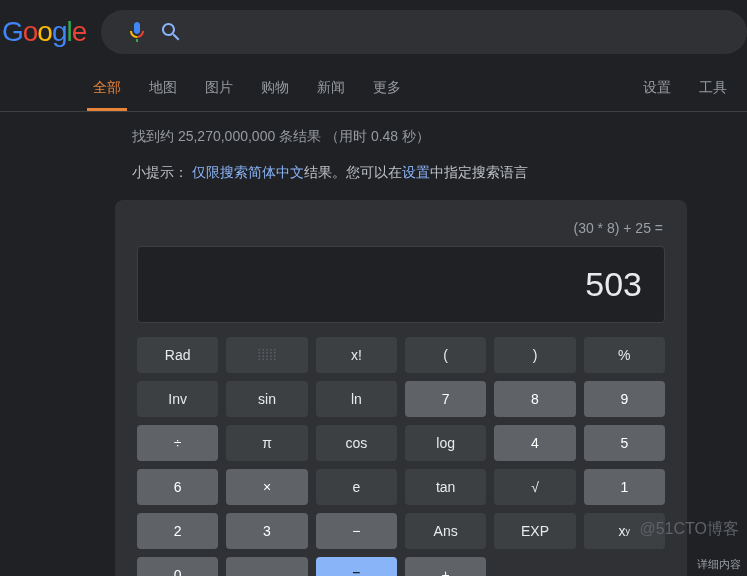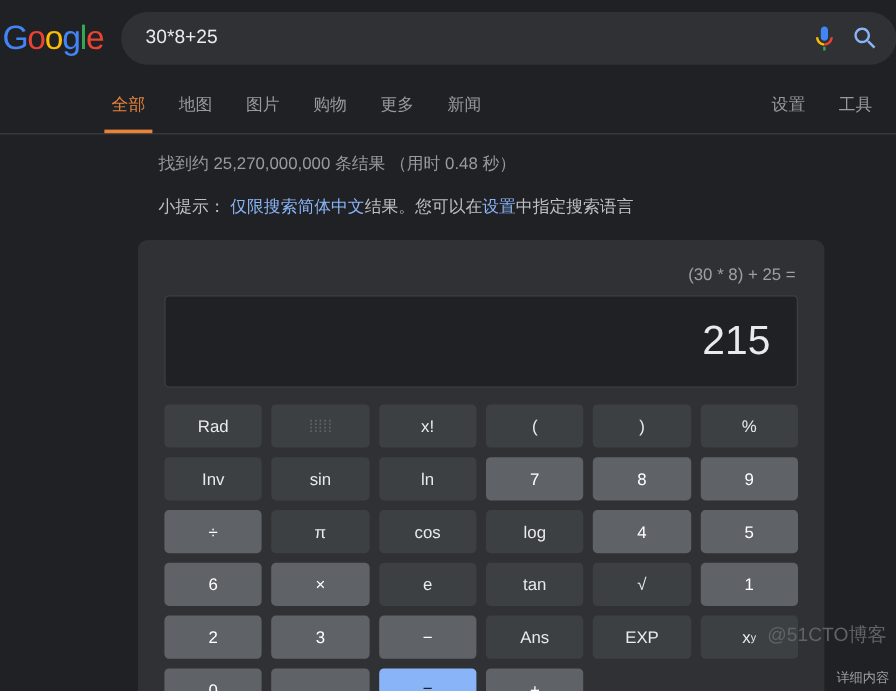--- a/index.html
+++ b/index.html
@@ -49,56 +49,55 @@
 <div class="header">
   <div class="logo">
     <span>G</span>
       <span>o</span>
       <span>o</span>
       <span>g</span>
       <span>l</span>
       <span>e</span>
   </div>
   <div class="search-bar">
-    <input class="search-input" value="30*8+25" style="">
     <svg class="mic-icon" viewBox="0 0 24 24">
       <path fill="#4285f4" d="M12 14c1.66 0 3-1.34 3-3V5c0-1.66-1.34-3-3-3S9 3.34 9 5v6c0 1.66 1.34 3 3 3z"></path>
       <path fill="#34a853" d="M11 18.92h2V22h-2z"></path>
       <path fill="#fbbc05" d="M7 11c0 2.76 2.24 5 5 5v2c-3.87 0-7-3.13-7-7h2z"></path>
       <path fill="#ea4335" d="M12 16c2.76 0 5-2.24 5-5h2c0 3.87-3.13 7-7 7v-2z"></path>
     </svg>
     <svg class="search-icon" viewBox="0 0 24 24">
       <path d="M15.5 14h-.79l-.28-.27C15.41 12.59 16 11.11 16 9.5 16 5.91 13.09 3 9.5 3S3 5.91 3 9.5 5.91 16 9.5 16c1.61 0 3.09-.59 4.23-1.57l.27.28v.79l5 4.99L20.49 19l-4.99-5zm-6 0C7.01 14 5 11.99 5 9.5S7.01 5 9.5 5 14 7.01 14 9.5 11.99 14 9.5 14z"></path>
     </svg>
   </div>
 </div>
 
 <div class="nav">
   <div class="nav-item active">全部</div>
   <div class="nav-item">地图</div>
   <div class="nav-item">图片</div>
   <div class="nav-item">购物</div>
+  <div class="nav-item">新闻</div>
   <div class="nav-item">更多</div>
-  <div class="nav-item">新闻</div>
   <div class="nav-right">
     <div class="nav-item">设置</div>
     <div class="nav-item">工具</div>
   </div>
 </div>
 
 <div class="results-info">找到约 25,270,000,000 条结果 （用时 0.48 秒）</div>
 
 <div class="tip">
   <span>小提示：</span>
   <span class="tip-link">仅限搜索</span><span class="tip-link">简体中文</span><span>结果</span><span>。您可以在</span><span class="tip-link">设置</span><span>中指定搜索语言</span>
 </div>
 
 <div class="calc-card">
   <div class="calc-expr">(30 * 8) + 25 =</div>
-  <div class="calc-display">215</div>
+  <div class="calc-display">503</div>
   <div class="calc-grid">
     <button class="calc-btn rad">Rad</button>
     <button class="calc-btn deg">⁞⁞⁞⁞⁞</button>
     <button class="calc-btn">x!</button>
     <button class="calc-btn">(</button>
     <button class="calc-btn">)</button>
     <button class="calc-btn">%</button>
 
     <button class="calc-btn">Inv</button>
     <button class="calc-btn">sin</button>

